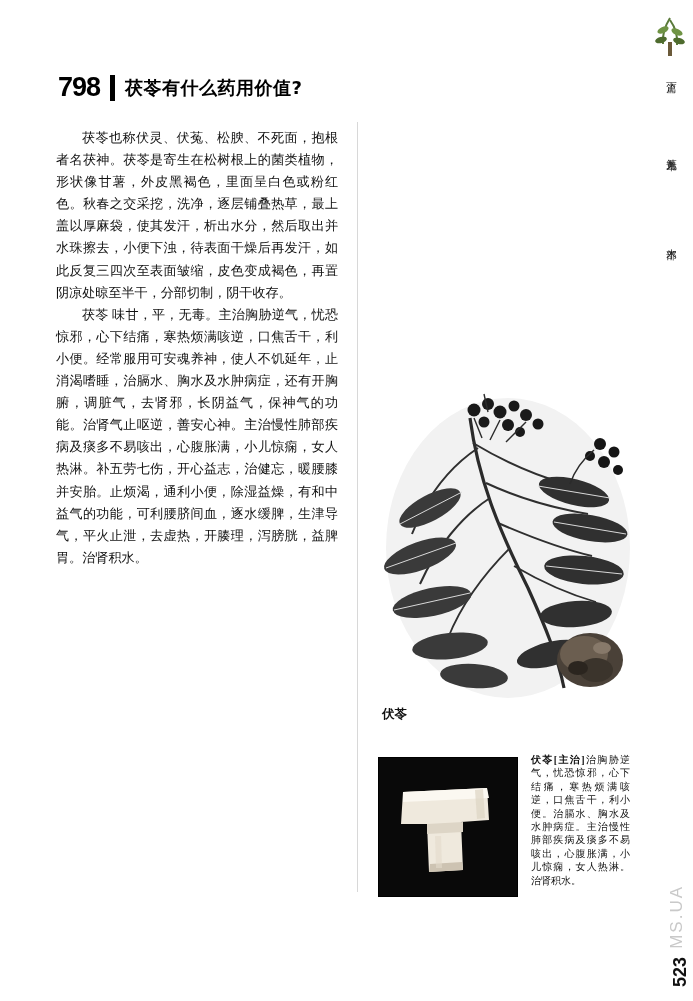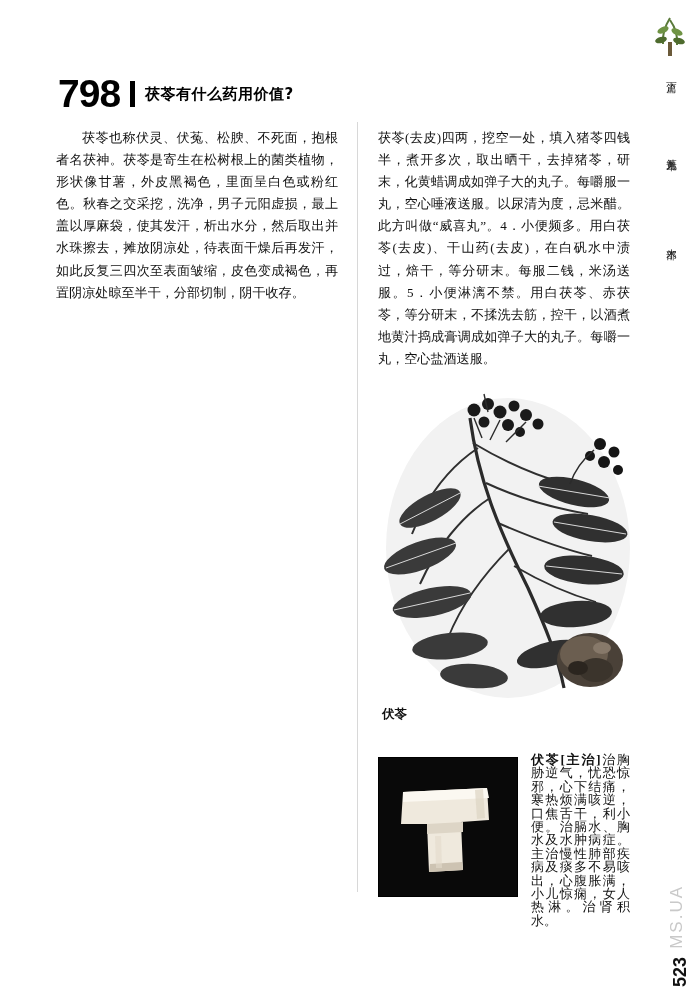--- a/index.html
+++ b/index.html
@@ -103,34 +103,34 @@
     position: absolute;
     top: 72px;
     left: 58px;
     display: flex;
     align-items: center;
     gap: 10px;
   }
   .heading-num {
     font-family: "Liberation Sans", sans-serif;
     font-weight: bold;
-    font-size: 39px;
+    font-size: 27px;
     color: #000;
     letter-spacing: -1px;
   }
   .heading-bar {
     width: 5px;
     height: 26px;
     background: #000;
     display: inline-block;
   }
   .heading-title {
     font-family: "DejaVu Sans", "Liberation Sans", sans-serif;
     font-weight: bold;
-    font-size: 15px;
+    font-size: 18px;
     color: #000;
     letter-spacing: 0.5px;
   }
 
   
   .col {
     position: absolute;
     font-size: 13.1px;
     line-height: 22.1px;
     color: #111;
@@ -182,21 +182,21 @@
     font-weight: bold;
     color: #111;
   }
 
   
   .note-box {
     position: absolute;
     top: 753px;
     left: 531px;
     width: 99px;
-    font-size: 13px;
+    font-size: 10px;
     line-height: 13.4px;
     color: #111;
     text-align: justify;
   }
   .note-box .note-term { font-weight: bold; }
 
   
   .specimen-photo {
     position: absolute;
     top: 757px;
@@ -217,26 +217,24 @@
 
   <div class="heading">
     <span class="heading-num">798</span>
     <span class="heading-bar"></span>
     <span class="heading-title">茯苓有什么药用价值?</span>
   </div>
 
   <div class="divider"></div>
 
   <div class="col col-left">
-    <p>茯苓也称伏灵、伏菟、松腴、不死面，抱根者名茯神。茯苓是寄生在松树根上的菌类植物，形状像甘薯，外皮黑褐色，里面呈白色或粉红色。秋春之交采挖，洗净，男子元阳虚损，最上盖以厚麻袋，使其发汗，析出水分，然后取出并水珠擦去，摊放阴凉处，待表面干燥后再发汗，如此反复三四次至表面皱缩，皮色变成褐色，再置阴凉处晾至半干，分部切制，阴干收存。</p>
-  </div>
-
-  <div class="col col-right">
-    <p class="noindent">茯苓(去皮)四两，挖空一处，填入猪苓四钱半，煮开多次，取出晒干，去掉猪苓，研末，化黄蜡调成如弹子大的丸子。每嚼服一丸，空心唾液送服。以尿清为度，忌米醋。此方叫做“威喜丸”。4．小便频多。用白茯苓(去皮)、干山药(去皮)，在白矾水中渍过，焙干，等分研末。每服二钱，米汤送服。5．小便淋漓不禁。用白茯苓、赤茯苓，等分研末，不揉洗去筋，控干，以酒煮地黄汁捣成膏调成如弹子大的丸子。每嚼一丸，空心盐酒送服。</p>
-  </div>
+    <p>茯苓也称伏灵、伏菟、松腴、不死面，抱根者名茯神。茯苓是寄生在松树根上的菌类植物，形状像甘薯，外皮黑褐色，里面呈白色或粉红色。秋春之交采挖，洗净，逐层铺叠热草，最上盖以厚麻袋，使其发汗，析出水分，然后取出并水珠擦去，小便下浊，待表面干燥后再发汗，如此反复三四次至表面皱缩，皮色变成褐色，再置阴凉处晾至半干，分部切制，阴干收存。</p>
+    <p>茯苓 味甘，平，无毒。主治胸胁逆气，忧恐惊邪，心下结痛，寒热烦满咳逆，口焦舌干，利小便。经常服用可安魂养神，使人不饥延年，止消渴嗜睡，治膈水、胸水及水肿病症，还有开胸腑，调脏气，去肾邪，长阴益气，保神气的功能。治肾气止呕逆，善安心神。主治慢性肺部疾病及痰多不易咳出，心腹胀满，小儿惊痫，女人热淋。补五劳七伤，开心益志，治健忘，暖腰膝并安胎。止烦渴，通利小便，除湿益燥，有和中益气的功能，可利腰脐间血，逐水缓脾，生津导气，平火止泄，去虚热，开腠理，泻膀胱，益脾胃。治肾积水。</p>
+  </div>
+
 
   <div class="plant-photo">
     <svg width="252" height="318" viewBox="0 0 252 318">
       <rect x="0" y="0" width="252" height="318" fill="#ffffff"></rect>
 
       <ellipse cx="130" cy="160" rx="122" ry="150" fill="#f2f2f2"></ellipse>
 
       <path d="M92 30 C 100 90, 120 140, 150 200 C 168 240, 180 270, 186 300" stroke="#2b2b2b" stroke-width="3.2" fill="none"></path>
 
       <path d="M95 55 C 120 70, 150 85, 185 95" stroke="#2f2f2f" stroke-width="2" fill="none"></path>

